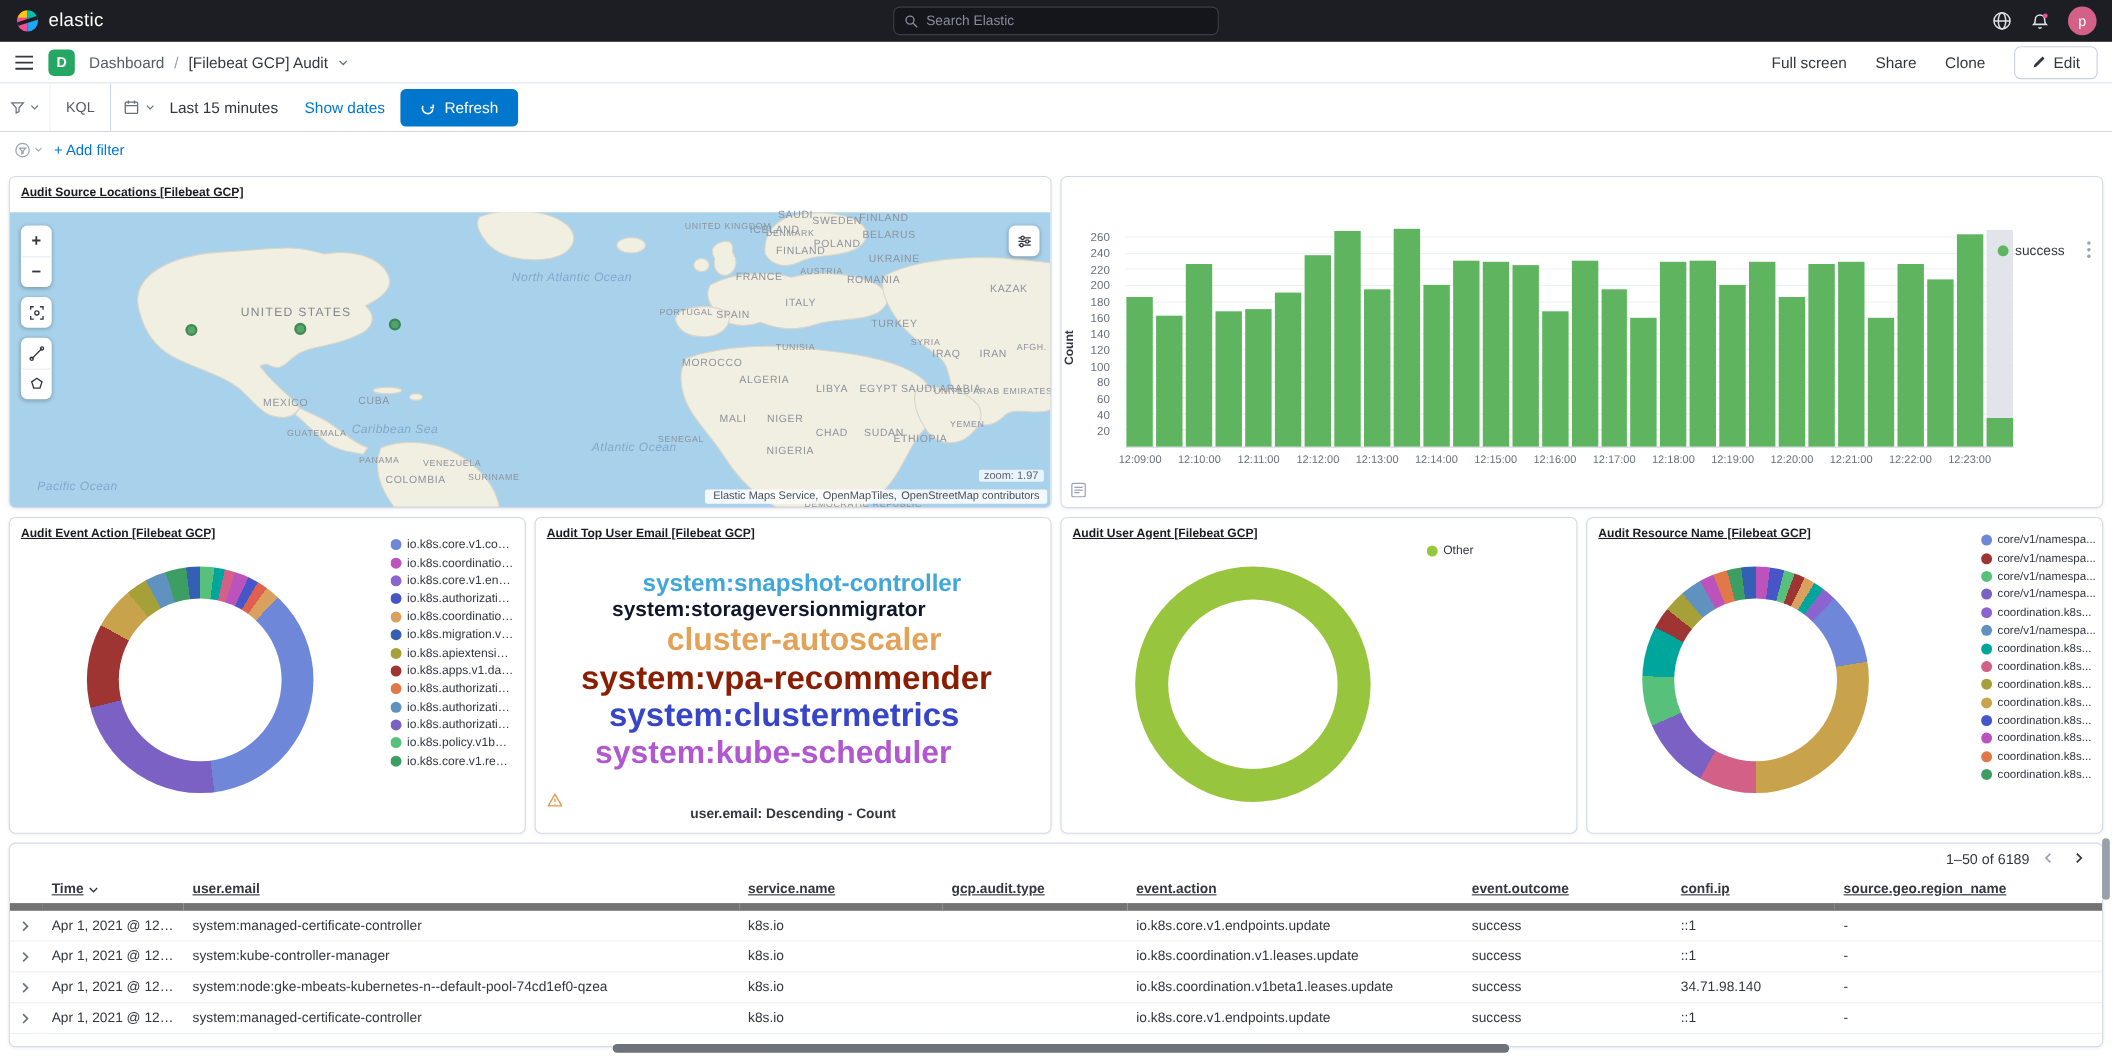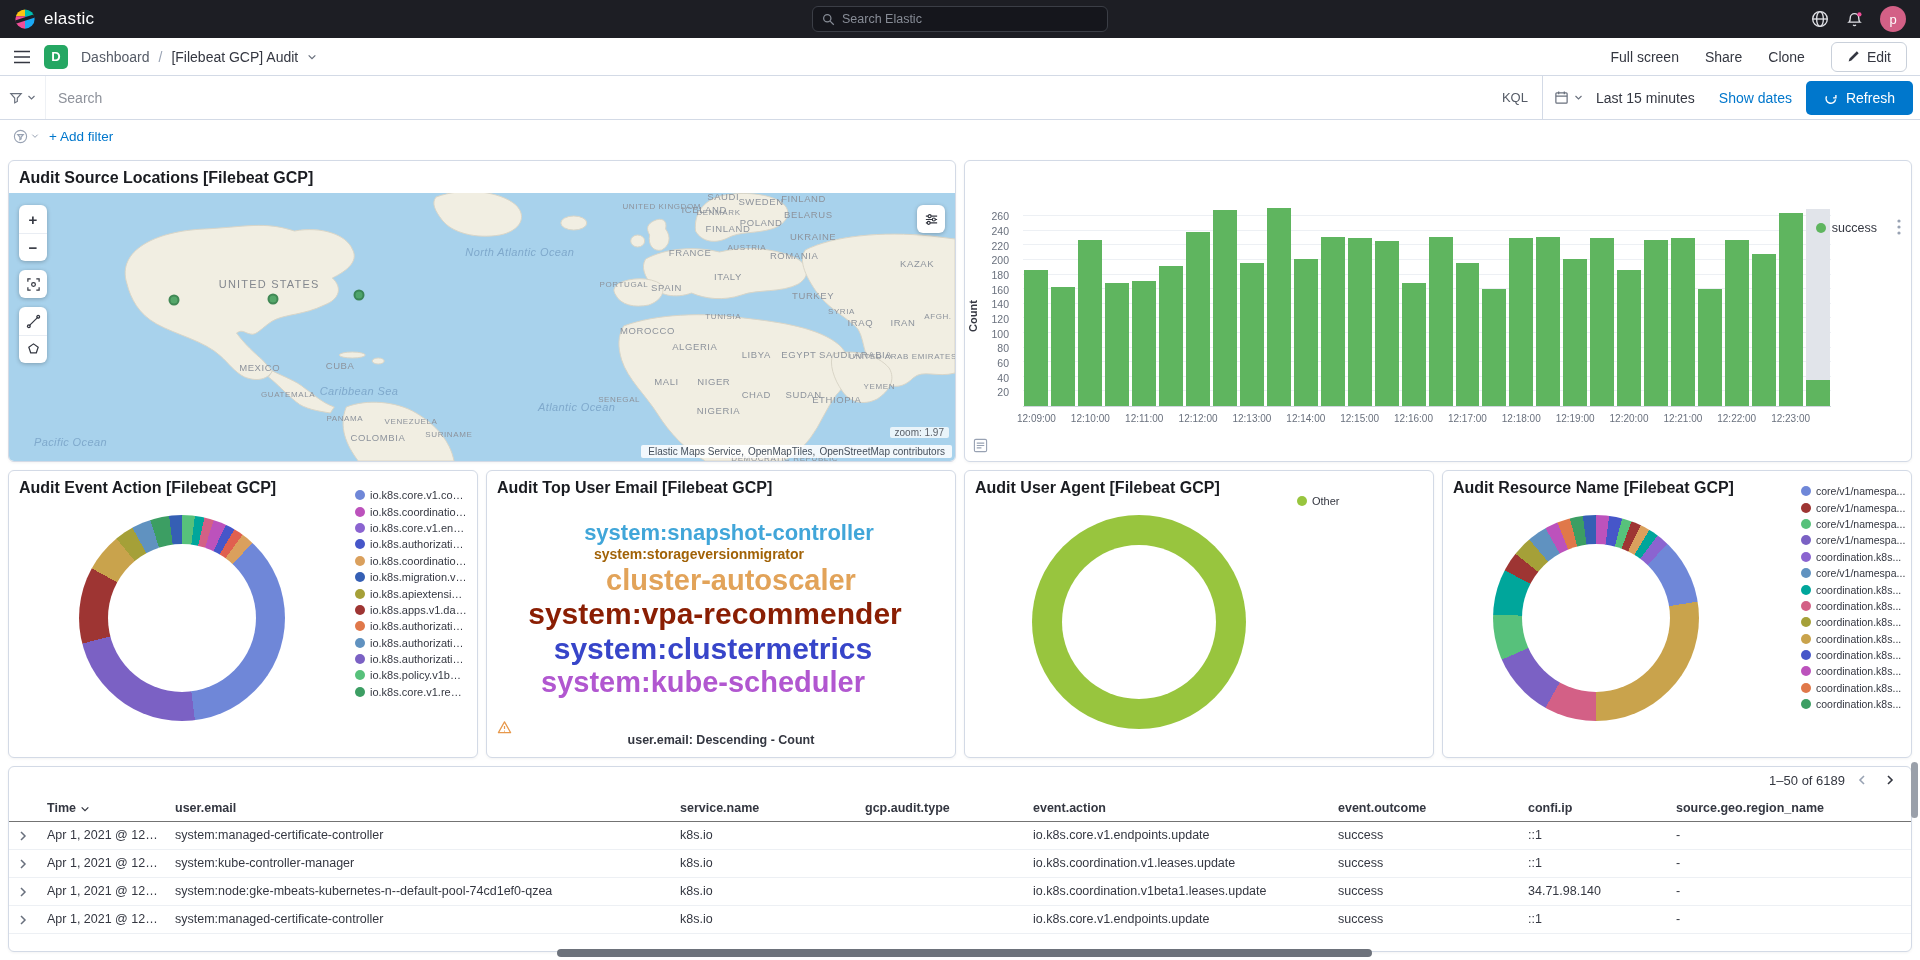--- a/index.html
+++ b/index.html
@@ -43,21 +43,21 @@
   
   .filter-bar{height:32px;display:flex;align-items:center;padding:0 13px;gap:10px;}
   .filter-ico-btn{display:flex;align-items:center;gap:3px;color:#98a2b3;}
   .add-filter{color:var(--accent,#0077cc);font-size:13.5px;}
 
   
   .dashboard{height:808px;padding:8px;display:flex;flex-direction:column;gap:8px;overflow:hidden;}
   .dash-row{display:flex;gap:8px;}
   .row1{height:302px;} .row2{height:288px;} .row3{flex:1;min-height:0;}
   .panel{position:relative;flex:1;background:#fff;border:1px solid #d3dae6;border-radius:6px;box-shadow:0 1px 3px rgba(0,0,0,.05);overflow:hidden;}
-  .panel-title{font-size:16px;font-weight:700;color:#1a1c21;padding:8px 10px 4px;white-space:nowrap;overflow:hidden;text-overflow:ellipsis;}
+  .panel-title{font-size:11px;font-weight:700;color:#1a1c21;padding:8px 10px 4px;white-space:nowrap;overflow:hidden;text-overflow:ellipsis;text-decoration:underline;}
 
   
   .map-canvas{position:absolute;top:32px;left:0;right:0;bottom:0;background:#a8d2ec;}
   .map-canvas svg.land{position:absolute;inset:0;width:100%;height:100%;}
   .map-label{position:absolute;transform:translate(-50%,-50%);color:#8d939c;font-size:9.5px;letter-spacing:.6px;white-space:nowrap;}
   .map-label.lg{font-size:11px;color:#83878e;letter-spacing:1.2px;}
   .map-label.sm{font-size:8px;}
   .map-label.ocean{color:#7fa9cc;font-style:italic;font-size:11px;letter-spacing:.4px;}
   .map-marker{position:absolute;width:11px;height:11px;border-radius:50%;background:#45a05e;border:2px solid #2e7d46;transform:translate(-50%,-50%);opacity:.9;}
   .map-ctrls{position:absolute;left:10px;top:12px;display:flex;flex-direction:column;gap:9px;}
@@ -100,21 +100,21 @@
   
   .cloud{position:absolute;top:38px;left:10px;right:10px;bottom:46px;display:flex;flex-direction:column;align-items:center;justify-content:center;gap:1px;}
   .cloud span{font-weight:600;white-space:nowrap;line-height:1.12;}
   .cloud-caption{position:absolute;bottom:10px;left:0;right:0;text-align:center;font-size:12.5px;font-weight:700;color:#343741;}
   .cloud-warn{position:absolute;left:10px;bottom:22px;}
 
   
   .pagination-row{display:flex;justify-content:flex-end;align-items:center;gap:6px;padding:2px 10px 4px;font-size:13px;color:#343741;}
   .page-btn{display:flex;align-items:center;justify-content:center;width:22px;height:22px;}
   table.audit{width:100%;border-collapse:collapse;table-layout:fixed;}
-  table.audit th{font-size:12.5px;font-weight:700;color:#343741;text-align:left;padding:6px 8px;border-bottom:1px solid #737373;white-space:nowrap;overflow:hidden;text-overflow:ellipsis;}
+  table.audit th{font-size:12.5px;font-weight:700;color:#343741;text-align:left;padding:6px 8px;border-bottom:7px solid #737373;white-space:nowrap;overflow:hidden;text-overflow:ellipsis;text-decoration:underline;}
   table.audit td{font-size:12.5px;color:#343741;padding:6px 8px;border-bottom:1px solid #edf0f4;white-space:nowrap;overflow:hidden;text-overflow:ellipsis;line-height:15px;}
   table.audit th:nth-child(1),table.audit td:nth-child(1){width:30px;padding-right:0;}
   table.audit th:nth-child(2),table.audit td:nth-child(2){width:128px;}
   table.audit th:nth-child(3),table.audit td:nth-child(3){width:505px;}
   table.audit th:nth-child(4),table.audit td:nth-child(4){width:185px;}
   table.audit th:nth-child(5),table.audit td:nth-child(5){width:168px;}
   table.audit th:nth-child(6),table.audit td:nth-child(6){width:305px;}
   table.audit th:nth-child(7),table.audit td:nth-child(7){width:190px;}
   table.audit th:nth-child(8),table.audit td:nth-child(8){width:148px;}
   .sort-arrow{display:inline-block;margin-left:4px;vertical-align:middle;}
@@ -212,23 +212,20 @@
       <svg width="14" height="14" viewBox="0 0 16 16" fill="none" stroke="#69707d" stroke-width="1.3">
           <path d="M2 3h12l-4.5 5v4l-3 1.5V8z"></path>
         </svg>
     </span>
     <span>
       <svg width="9" height="9" viewBox="0 0 12 12" fill="none" stroke="#69707d" stroke-width="1.5">
           <path d="M2 4l4 4 4-4"></path>
         </svg>
     </span>
   </button>
-  <div class="query-input">
-    <input placeholder="Search" style="">
-  </div>
   <button class="kql">KQL</button>
   <div class="datepicker">
     <button class="cal-btn">
       <span>
         <svg width="15" height="15" viewBox="0 0 16 16" fill="none" stroke="#69707d" stroke-width="1.3">
             <rect x="2" y="3" width="12" height="11" rx="1"></rect>
             <path d="M2 6.5h12M5 1.5v3M11 1.5v3"></path>
           </svg>
       </span>
       <span>
@@ -618,21 +615,21 @@
             <span class="dot" style="background: rgb(60, 158, 99);"></span>
             <span class="legend-label">io.k8s.core.v1.resou...</span>
           </div>
         </div>
     </section>
 
     <section class="panel">
       <h3 class="panel-title">Audit Top User Email [Filebeat GCP]</h3>
       <div class="cloud" id="tag-cloud">
           <span style="color: rgb(65, 166, 217); font-size: 22px; transform: translateX(8px);">system:snapshot-controller</span>
-          <span style="color: #a16207; font-size: 14px; transform: translateX(-22px); text-align: right;">system:storageversionmigrator</span>
+          <span style="color: #0f172a; font-size: 19px; transform: translateX(-22px); text-align: right;">system:storageversionmigrator</span>
           <span style="color: rgb(226, 163, 89); font-size: 29px; transform: translateX(10px);">cluster-autoscaler</span>
           <span style="color: rgb(138, 30, 3); font-size: 30px; transform: translateX(-6px);">system:vpa-recommender</span>
           <span style="color: rgb(55, 69, 201); font-size: 30px; transform: translateX(-8px);">system:clustermetrics</span>
           <span style="color: rgb(177, 87, 208); font-size: 29px; transform: translateX(-18px);">system:kube-scheduler</span>
         </div>
       <div class="cloud-caption">user.email: Descending - Count</div>
       <span class="cloud-warn">
         <svg width="15" height="15" viewBox="0 0 16 16" fill="none" stroke="#e7984b" stroke-width="1.3" stroke-linejoin="round">
             <path d="M8 2L14.5 13.5h-13z"></path>
             <path d="M8 6.5v3.2"></path>

